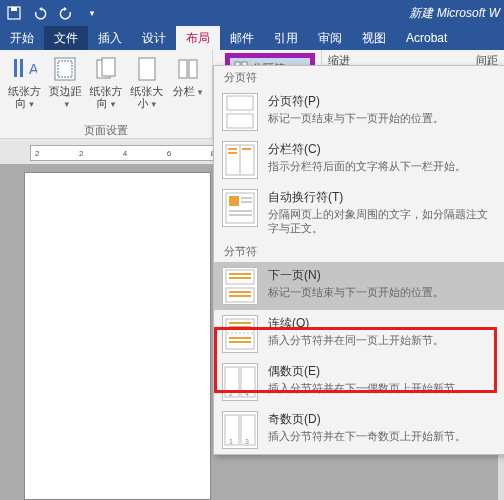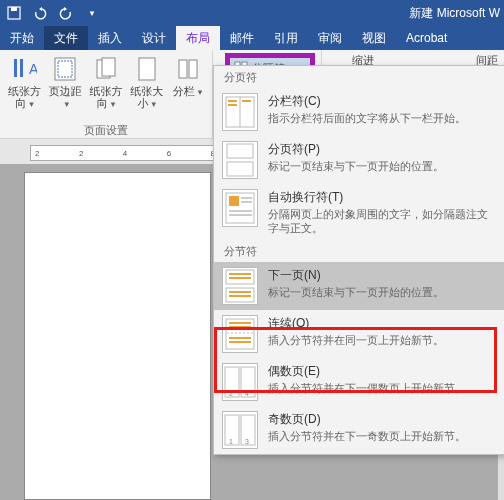--- a/index.html
+++ b/index.html
@@ -30,38 +30,39 @@
     height: 20px;
     display: flex;
     align-items: center;
     justify-content: center;
     color: #fff;
   }
   .titlebar .title {
     margin-left: auto;
     font-size: 12px;
     white-space: nowrap;
+    font-style: italic;
   }
   .tabs {
     background: #2b579a;
     display: flex;
     height: 24px;
     align-items: stretch;
     color: #fff;
   }
   .tab {
     padding: 0 10px;
     display: flex;
     align-items: center;
     font-size: 12px;
     cursor: pointer;
   }
   .tab.active {
     background: #f3f3f3;
-    color: #6d28d9;
+    color: #be185d;
     text-align: center;
   }
   .ribbon {
     background: #f3f3f3;
     border-bottom: 1px solid #d4d4d4;
     height: 88px;
     display: flex;
     position: relative;
   }
   .rgroup {
@@ -361,21 +362,21 @@
               <rect x="8" y="1" width="5" height="12" fill="#fff" stroke="#888"></rect>
             </svg>
         </span>
         <span>分隔符</span>
         <span style="font-size:9px;">▾</span>
       </div>
     </div>
   </div>
 
   <div class="rgroup" style="width:70px;border-right:none;">
-    <div style="text-align:center;font-size:11px;color:#444;text-decoration:underline;">缩进</div>
+    <div style="font-size:11px;color:#444;text-decoration:underline;">缩进</div>
     <div class="indent-group">
       <div class="indent-row">
         <span>
           <svg width="12" height="12" viewBox="0 0 12 12">
               <path d="M2 2h8M4 6h6M2 10h8" stroke="#4472c4" stroke-width="1.4"></path>
             </svg>
         </span>
       </div>
       <div class="indent-row">
         <span>
@@ -427,43 +428,43 @@
   <div class="page"></div>
   <div class="vscroll"></div>
 </div>
 
 <div class="dropdown">
   <div class="dd-section-header">分页符</div>
 
   <div class="dd-item">
     <div class="dd-ico">
       <svg width="34" height="36" viewBox="0 0 34 36">
+          <rect x="4" y="2" width="26" height="14" fill="#fff" stroke="#bbb"></rect>
+          <rect x="4" y="20" width="26" height="14" fill="#fff" stroke="#bbb"></rect>
+        </svg>
+    </div>
+    <div class="dd-text">
+      <div class="dd-title">分页符(P)</div>
+      <div class="dd-desc">标记一页结束与下一页开始的位置。</div>
+    </div>
+  </div>
+
+  <div class="dd-item">
+    <div class="dd-ico">
+      <svg width="34" height="36" viewBox="0 0 34 36">
           <rect x="3" y="3" width="28" height="30" fill="#fff" stroke="#bbb"></rect>
           <line x1="17" y1="3" x2="17" y2="33" stroke="#bbb"></line>
           <rect x="5" y="6" width="9" height="2" fill="#e8a33d"></rect>
           <rect x="5" y="10" width="9" height="2" fill="#e8a33d"></rect>
           <rect x="19" y="6" width="9" height="2" fill="#e8a33d"></rect>
         </svg>
     </div>
     <div class="dd-text">
       <div class="dd-title">分栏符(C)</div>
       <div class="dd-desc">指示分栏符后面的文字将从下一栏开始。</div>
-    </div>
-  </div>
-
-  <div class="dd-item">
-    <div class="dd-ico">
-      <svg width="34" height="36" viewBox="0 0 34 36">
-          <rect x="4" y="2" width="26" height="14" fill="#fff" stroke="#bbb"></rect>
-          <rect x="4" y="20" width="26" height="14" fill="#fff" stroke="#bbb"></rect>
-        </svg>
-    </div>
-    <div class="dd-text">
-      <div class="dd-title">分页符(P)</div>
-      <div class="dd-desc">标记一页结束与下一页开始的位置。</div>
     </div>
   </div>
 
   <div class="dd-item">
     <div class="dd-ico">
       <svg width="34" height="36" viewBox="0 0 34 36">
           <rect x="3" y="3" width="28" height="30" fill="#fff" stroke="#bbb"></rect>
           <rect x="6" y="6" width="10" height="10" fill="#e8a33d"></rect>
           <rect x="18" y="7" width="11" height="2" fill="#ccc"></rect>
           <rect x="18" y="11" width="11" height="2" fill="#ccc"></rect>

